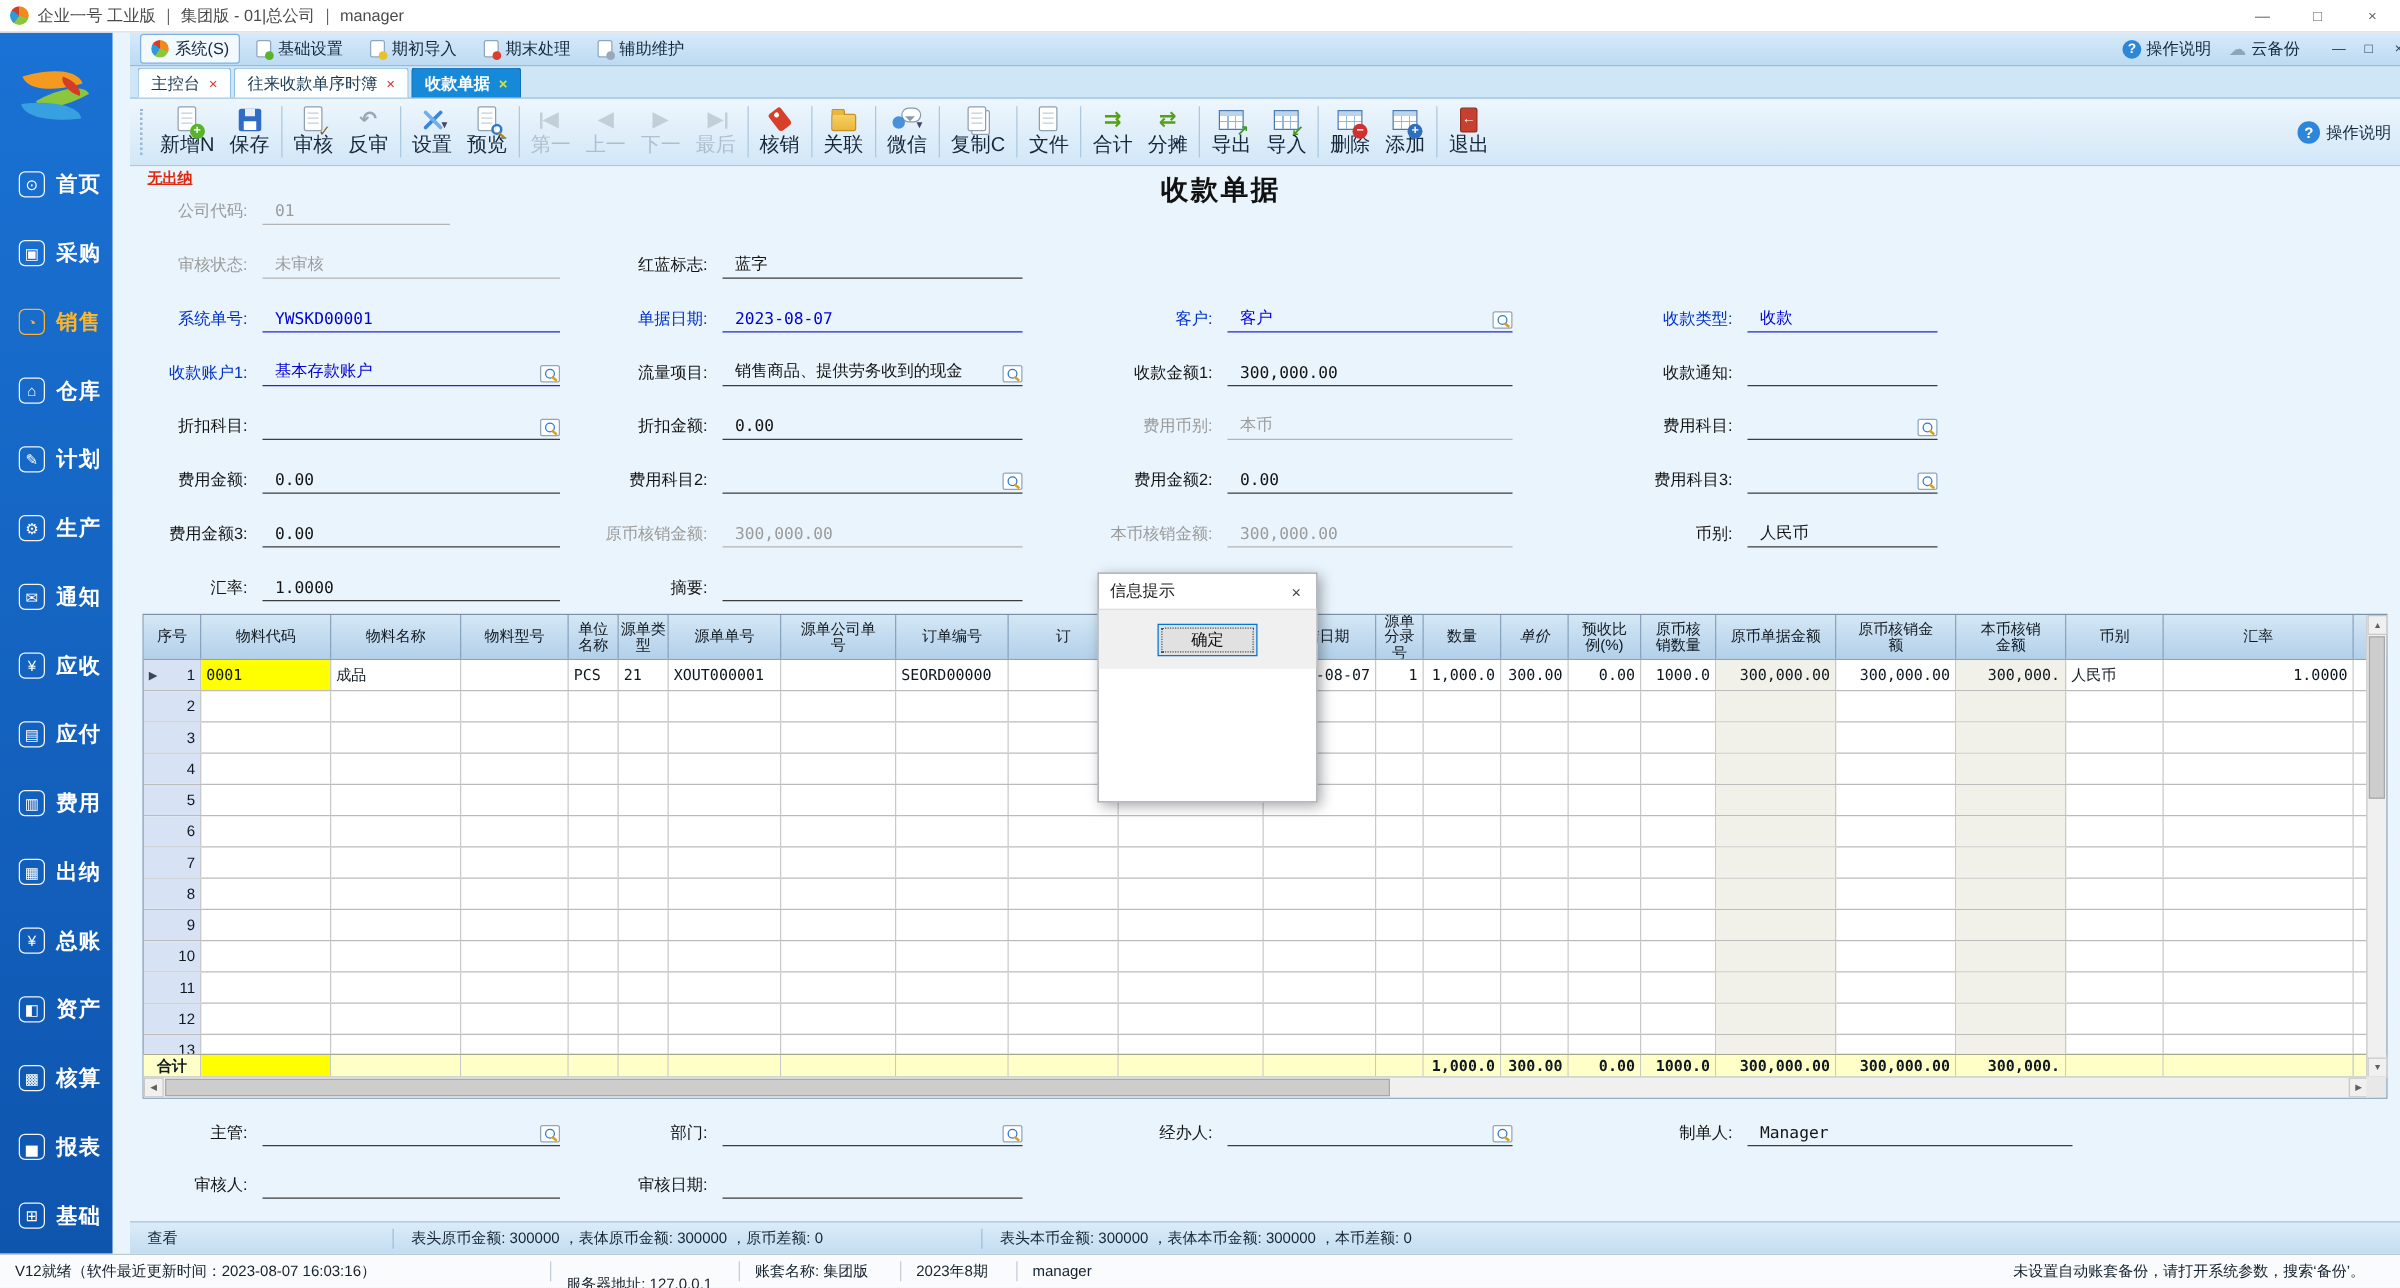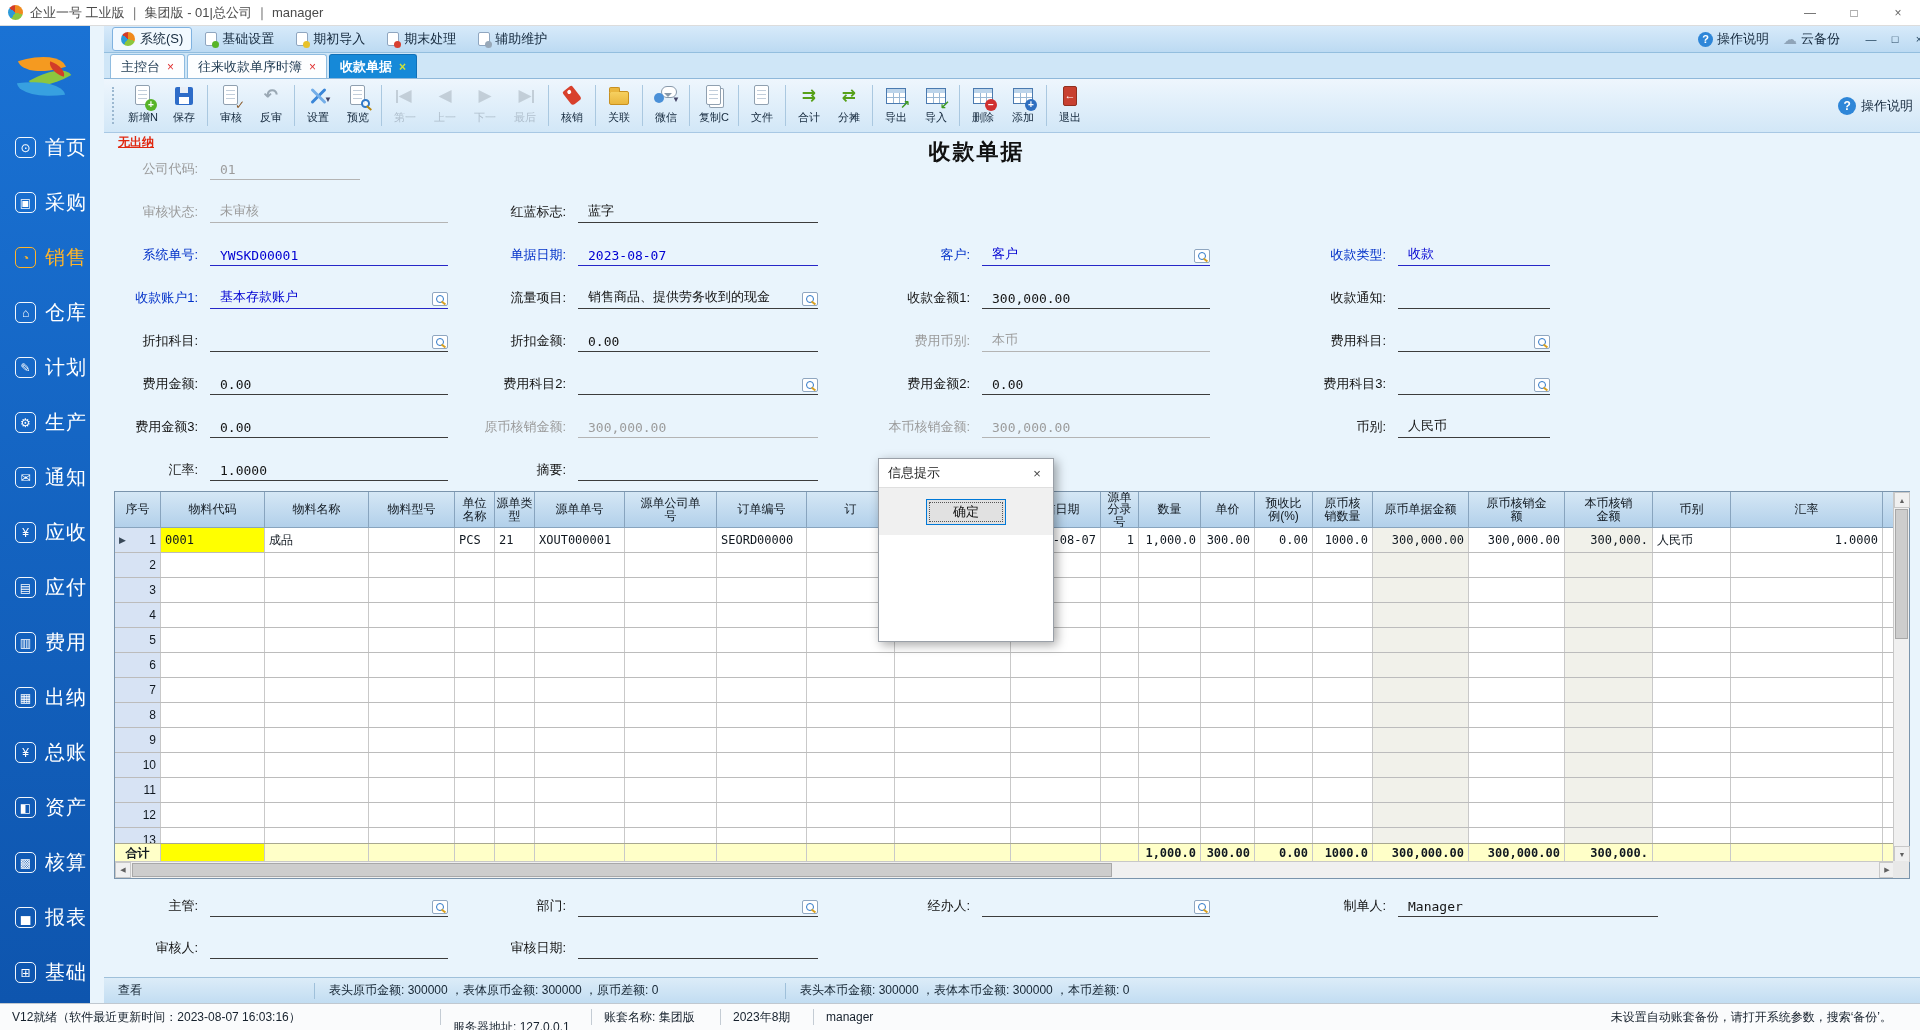--- a/index.html
+++ b/index.html
@@ -21,21 +21,21 @@
     background:linear-gradient(180deg,#1a72d4,#0e55ae);z-index:20}
   #side-logo{height:94px;position:relative;overflow:hidden}
   .swoosh{position:absolute;border-radius:0 100% 0 100%}
   .sw1{width:44px;height:20px;background:#f59a20;left:20px;top:28px;transform:rotate(-18deg)}
   .sw2{width:40px;height:16px;background:#8cc63e;left:30px;top:44px;transform:rotate(-30deg)}
   .sw3{width:46px;height:18px;background:#37a0e0;left:18px;top:54px;transform:rotate(-8deg)}
   .sw4{width:18px;height:10px;background:#d23c28;left:48px;top:38px;transform:rotate(20deg)}
   .side-item{height:55px;display:flex;align-items:center;padding-left:15px;gap:9px;cursor:pointer;color:#fff}
   .s-ic{width:21px;height:21px;border:1.6px solid rgba(255,255,255,.95);border-radius:5px;
     display:flex;align-items:center;justify-content:center;font-size:12px;flex:0 0 auto}
-  .side-label{font-size:20px;font-weight:400;letter-spacing:1px}
+  .side-label{font-size:17px;font-weight:700;letter-spacing:1px}
   .side-item.active{color:#ffb428}
   .side-item.active .s-ic{border-color:#ffb428;color:#ffb428}
 
   
   #main{position:absolute;left:104px;top:26px;width:1830px;height:977px}
 
   #menubar{position:absolute;left:0;top:0;width:1830px;height:27px;
     background:linear-gradient(#d7eafa,#bcdaf2);border-bottom:1px solid #93bede;
     display:flex;align-items:center;padding-left:8px;z-index:5}
   .menu-item{display:flex;align-items:center;gap:5px;font-size:13px;color:#14283c;
@@ -65,21 +65,21 @@
   .tab.active{background:#1689d8;border-color:#1070b8;color:#fff;font-weight:600}
   .tab.active .tab-x{color:#cde23c}
 
   
   #toolbar{position:absolute;left:0;top:53px;width:1830px;height:54px;
     background:linear-gradient(#eef6fd,#d2e7f7);border-bottom:1px solid #a8c8e4;
     display:flex;align-items:stretch;padding-left:4px}
   .tb-grip{width:6px;margin:8px 4px;border-left:2px dotted #9cb8d0}
   .tb-btn{min-width:38px;padding:3px 5px 2px;display:flex;flex-direction:column;align-items:center;
     justify-content:flex-start;cursor:pointer;border:1px solid transparent;border-radius:3px;position:relative}
-  .tb-btn .tb-label{font-size:11px;color:#14283c;line-height:14px;white-space:nowrap}
+  .tb-btn .tb-label{font-size:16px;color:#14283c;line-height:14px;white-space:nowrap}
   .tb-btn.disabled{opacity:.55;cursor:default}
   .tb-btn.disabled .tb-label{color:#8c9aa8}
   .tb-sep{width:1px;background:#aac8e0;margin:6px 3px}
   .tb-caret{position:absolute;right:0px;top:12px;font-size:8px;color:#446}
   .tbi{width:28px;height:27px;position:relative}
   .tbg{display:block;text-align:center;font-size:17px;line-height:26px;font-weight:bold}
   .tbbar{position:absolute;top:7px;width:2px;height:13px;background:#a7b2bc}
   .b-doc{position:absolute;left:6px;top:2px;width:15px;height:20px;background:#fff;
     border:1px solid #90a0b0;border-radius:2px}
   .b-doc i{position:absolute;left:2px;right:2px;height:1px;background:#c2cedb}
@@ -694,21 +694,21 @@
           <div class="g-h" style="width: 92px;">源单公司单
 号</div>
           <div class="g-h" style="width: 90px;">订单编号</div>
           <div class="g-h" style="width: 88px;">订</div>
           <div class="g-h" style="width: 116px;"></div>
           <div class="g-h" style="width: 90px;">应结日期</div>
           <div class="g-h" style="width: 38px;">源单
 分录
 号</div>
           <div class="g-h" style="width: 62px;">数量</div>
-          <div class="g-h" style="width: 54px;">单价</div>
+          <div class="g-h" style="width: 54px; font-style: italic;">单价</div>
           <div class="g-h" style="width: 58px;">预收比
 例(%)</div>
           <div class="g-h" style="width: 60px;">原币核
 销数量</div>
           <div class="g-h" style="width: 96px; text-align: center;">原币单据金额</div>
           <div class="g-h" style="width: 96px;">原币核销金
 额</div>
           <div class="g-h" style="width: 88px;">本币核销
 金额</div>
           <div class="g-h" style="width: 78px;">币别</div>

